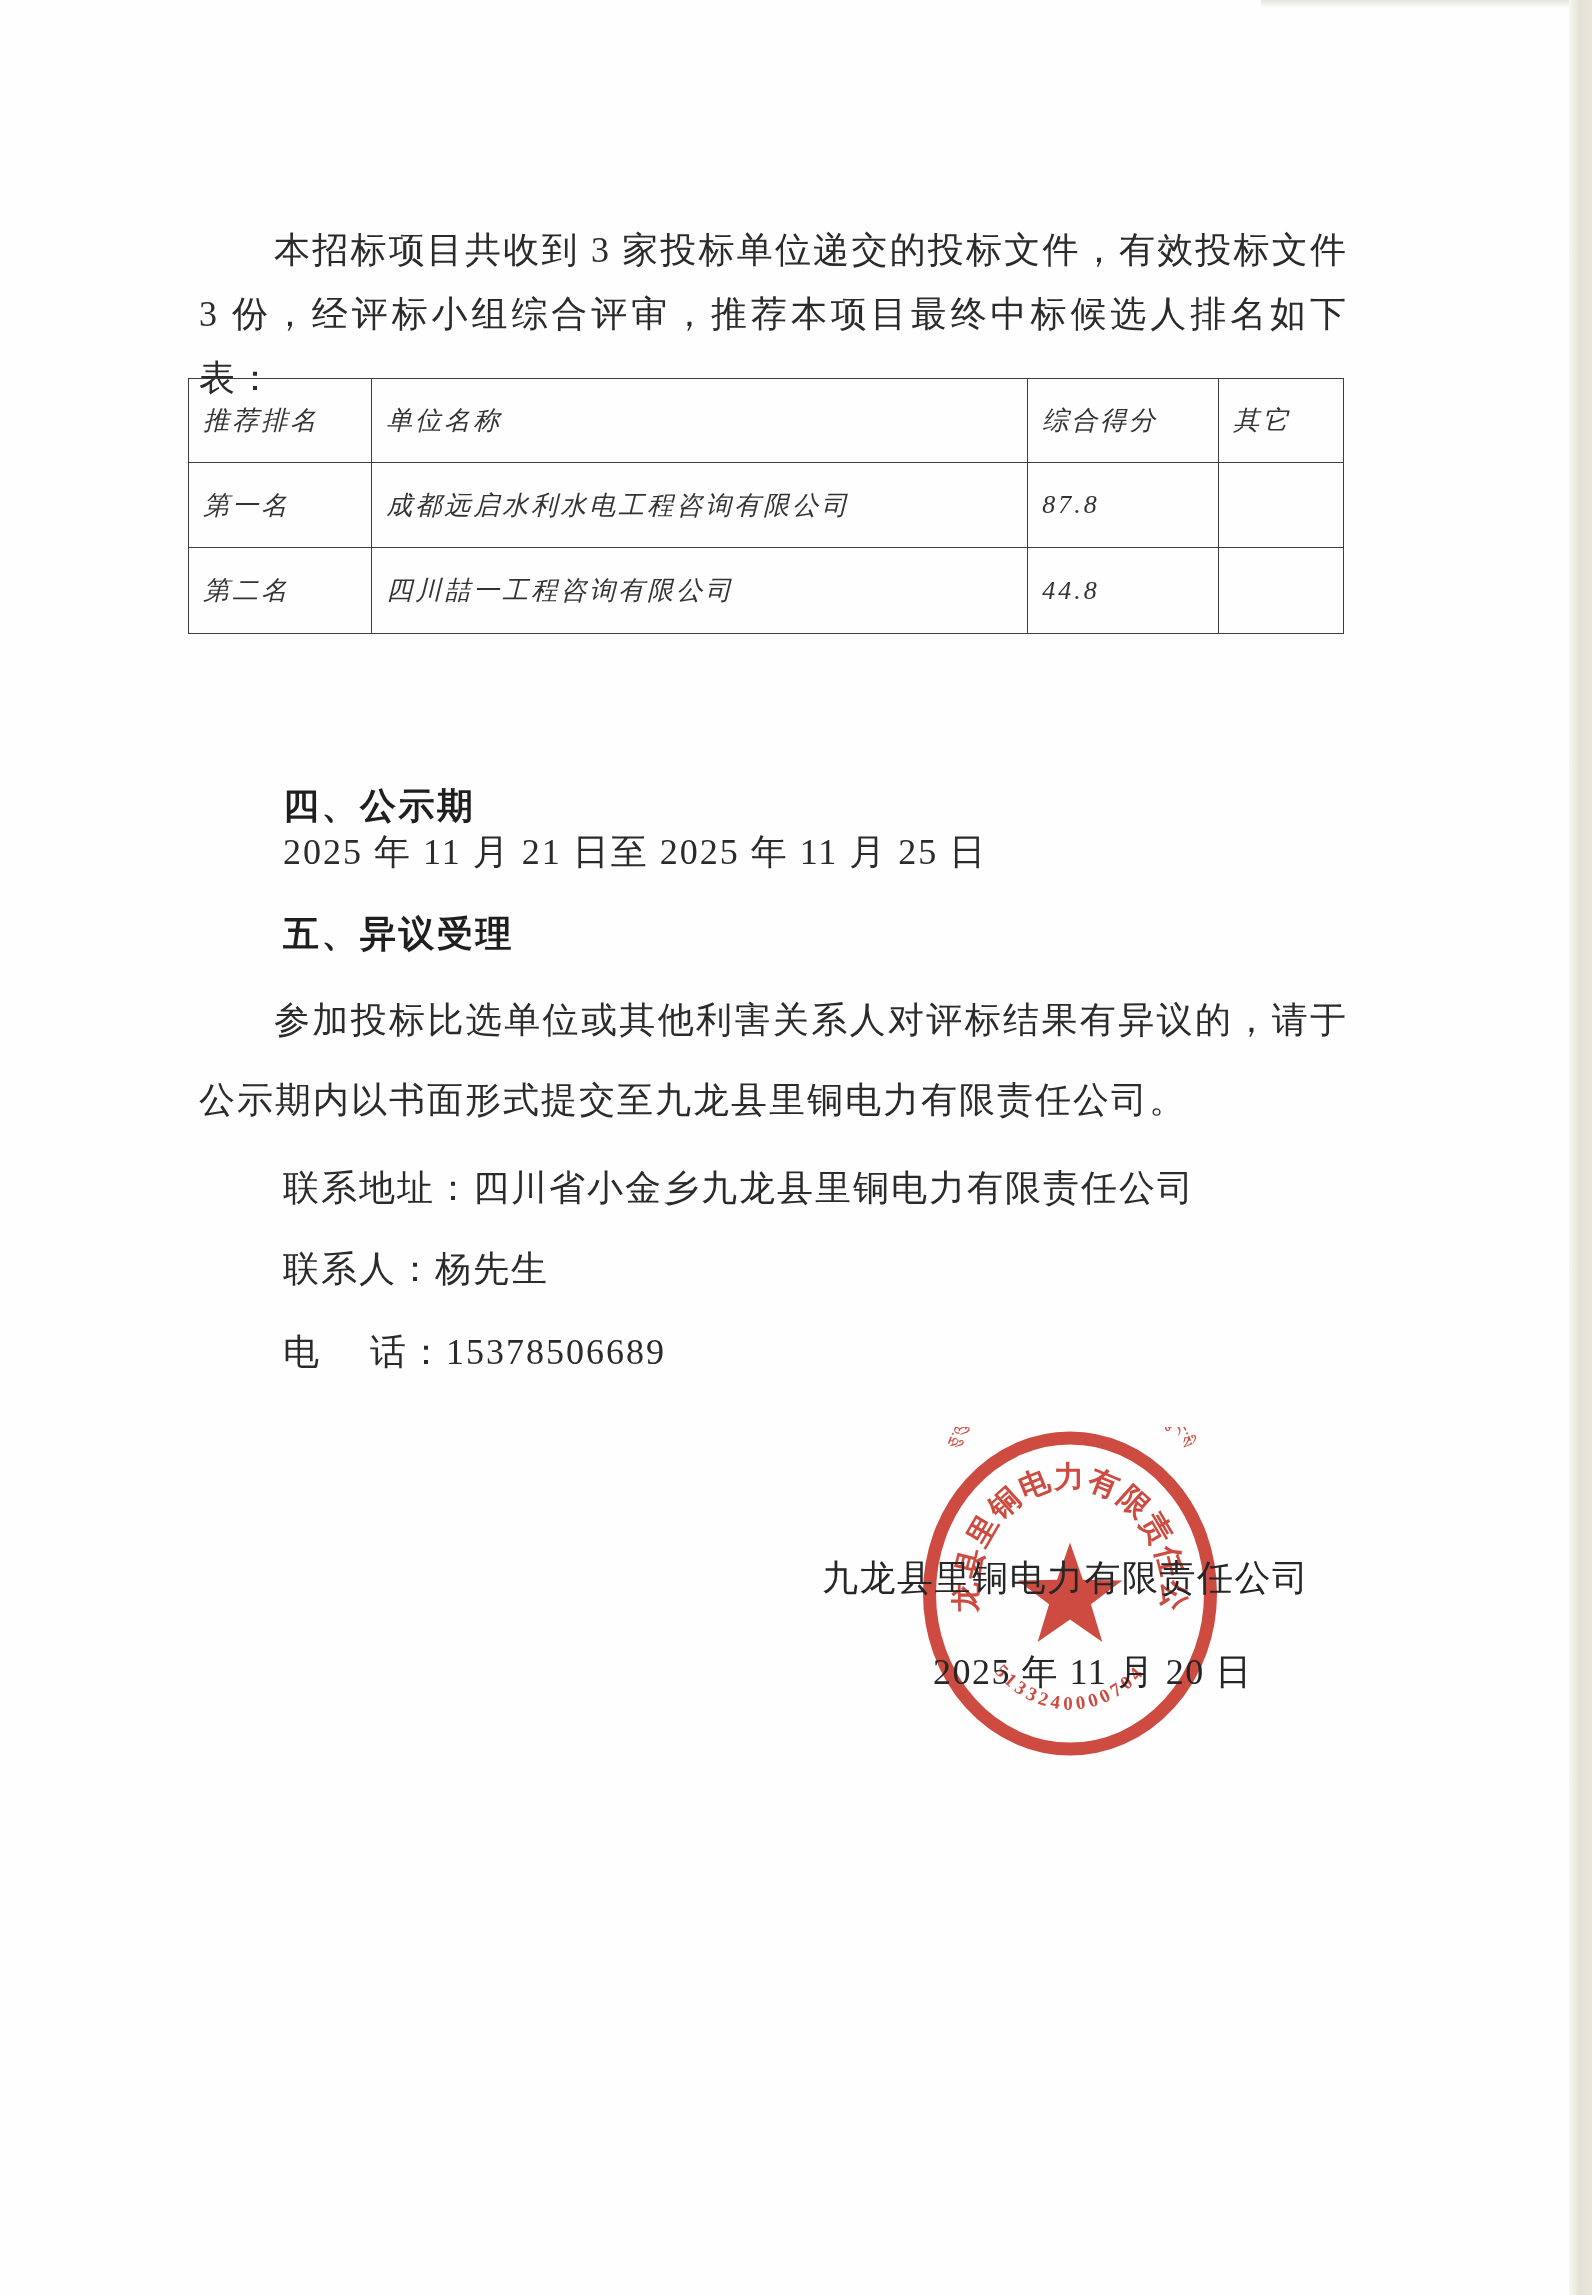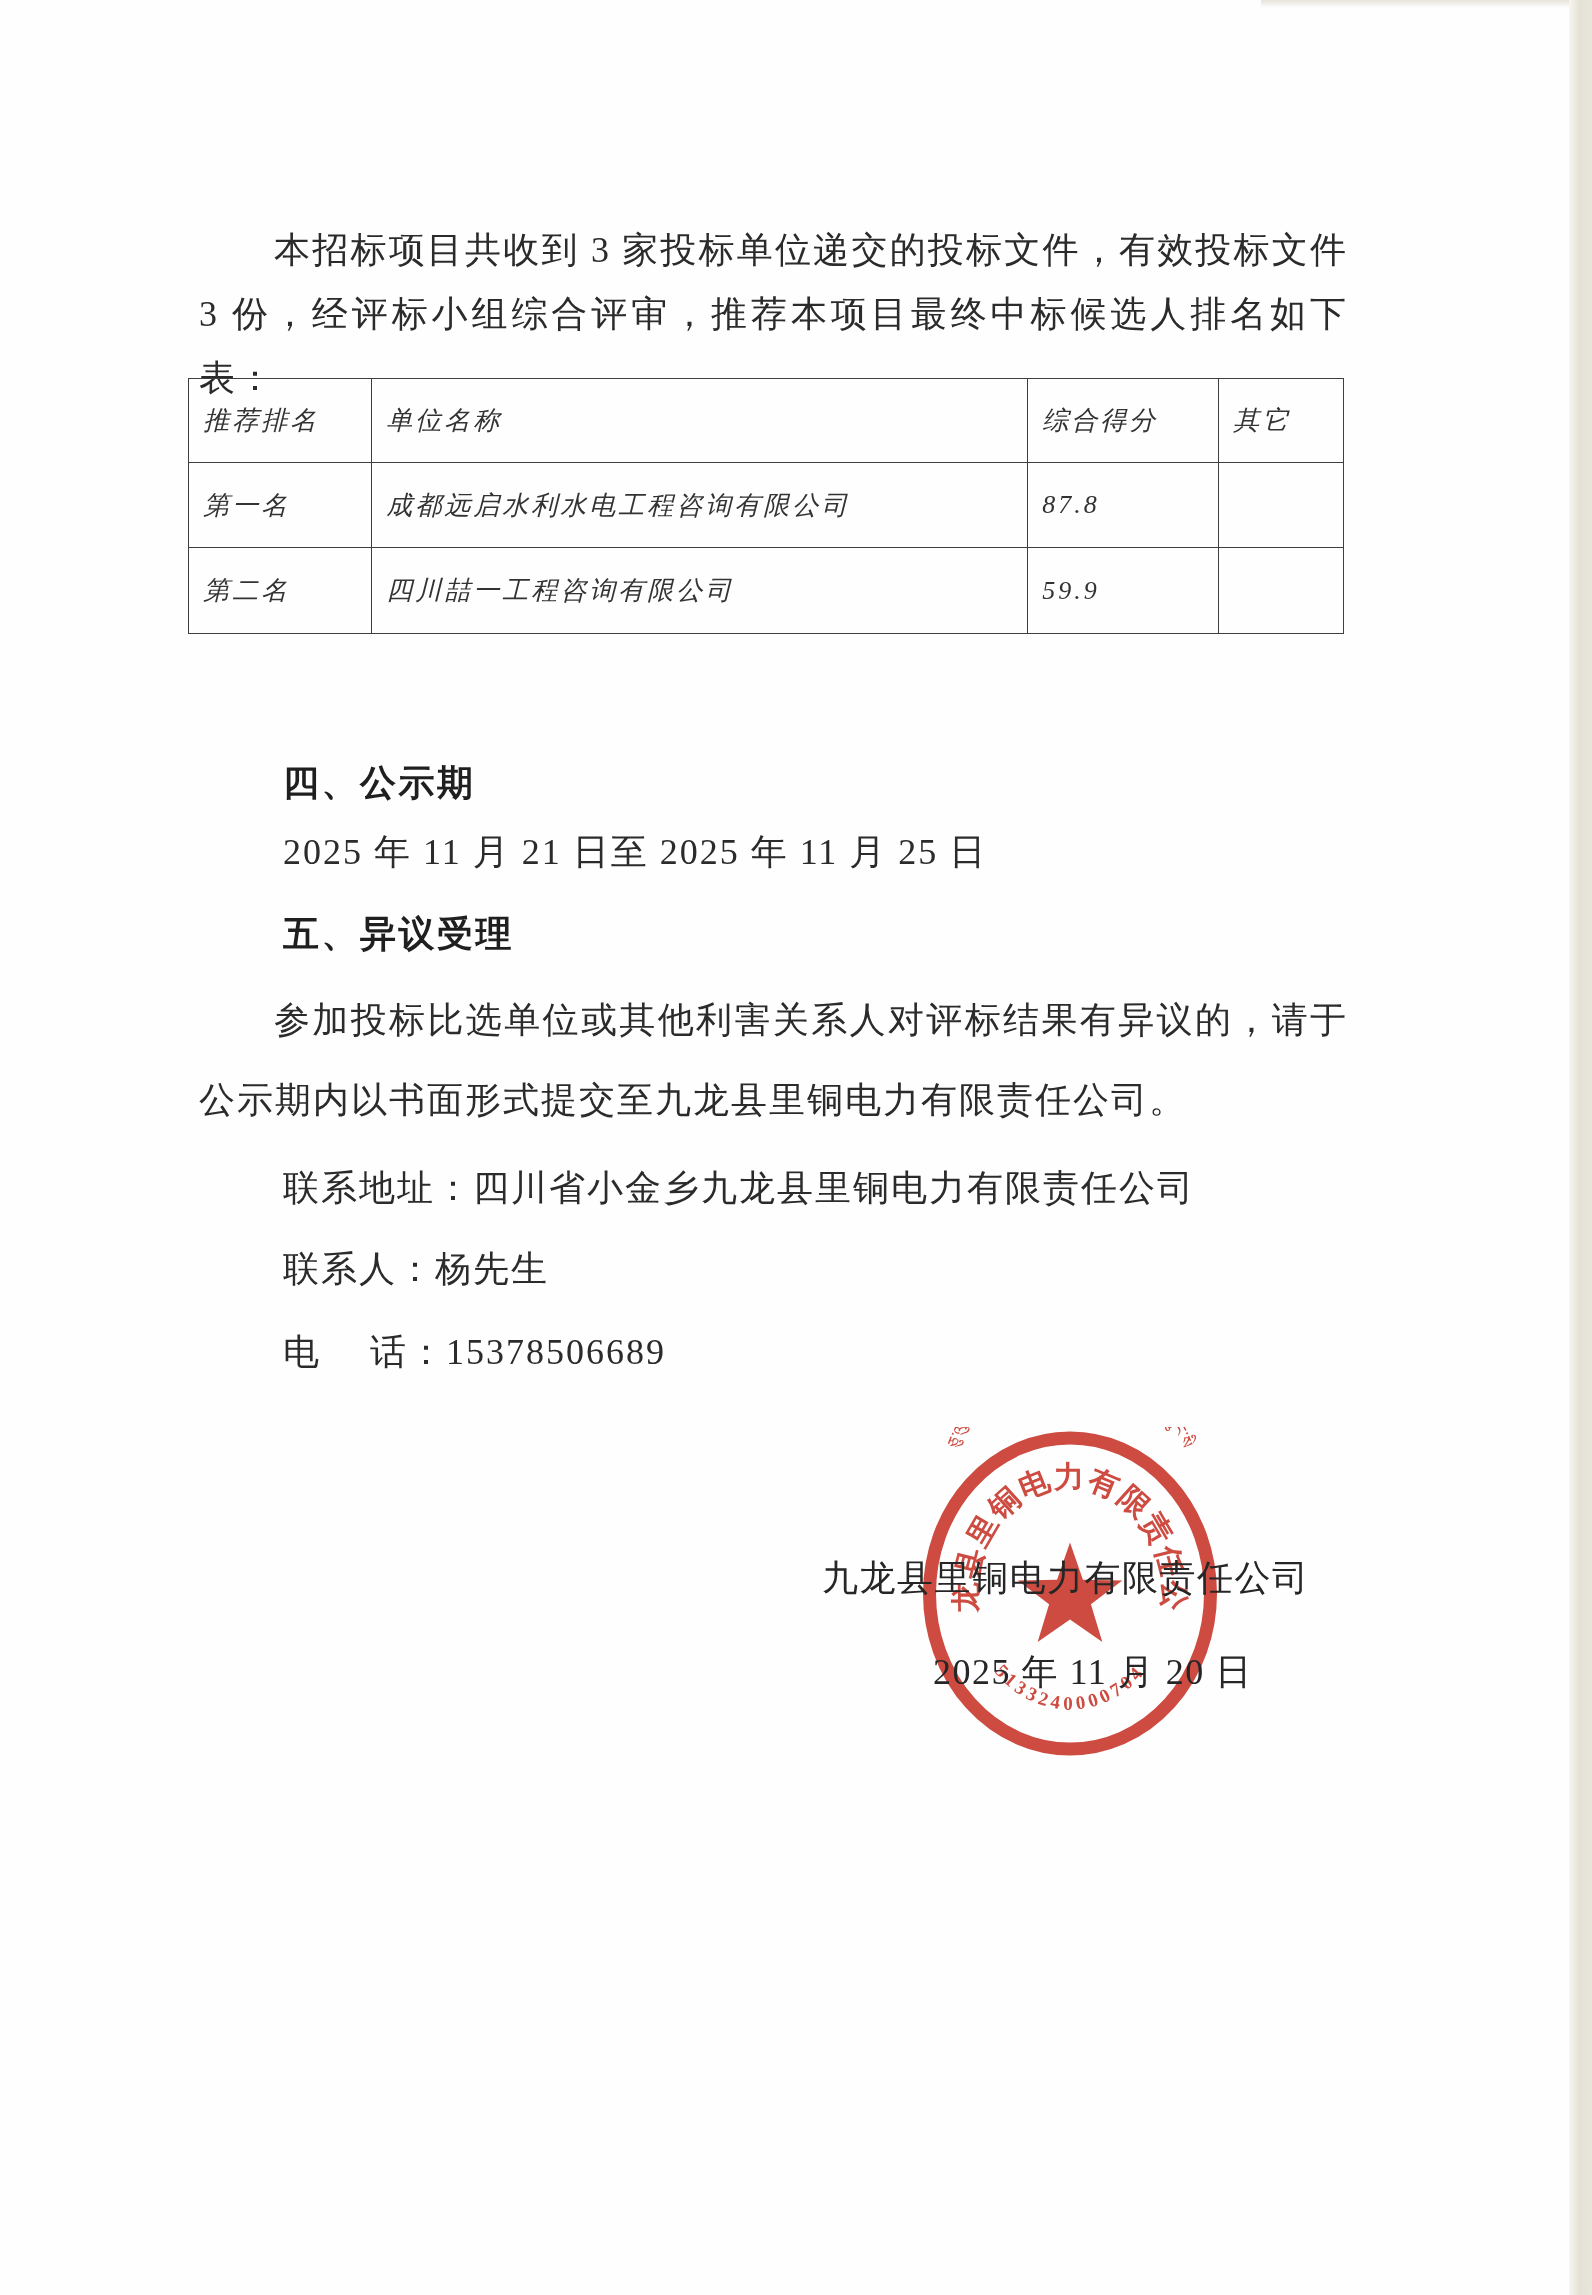--- a/index.html
+++ b/index.html
@@ -101,27 +101,27 @@
   </tr>
   <tr class="r1">
     <td>第一名</td>
     <td>成都远启水利水电工程咨询有限公司</td>
     <td class="score-cell">87.8</td>
     <td></td>
   </tr>
   <tr class="r2">
     <td>第二名</td>
     <td>四川喆一工程咨询有限公司</td>
-    <td class="score-cell">59.9</td>
+    <td class="score-cell">44.8</td>
     <td></td>
   </tr>
 </tbody>
   </table>
 
-<div class="abs heading" style="left:283px; top:759px;text-align:center;">四、公示期</div>
+<div class="abs heading" style="left:283px; top:782px;text-align:center;">四、公示期</div>
 <div class="abs body-text" style="left:283px; top:828px;">2025 年 11 月 21 日至 2025 年 11 月 25 日</div>
 
 <div class="abs heading" style="left:283px; top:910px;">五、异议受理</div>
 <div class="abs body-text para para2" style="left:199px; top:980px;">参加投标比选单位或其他利害关系人对评标结果有异议的，请于公示期内以书面形式提交至九龙县里铜电力有限责任公司。</div>
 
 <div class="abs body-text" style="left:283px; top:1164px;">联系地址：四川省小金乡九龙县里铜电力有限责任公司</div>
 <div class="abs body-text" style="left:283px; top:1245px;">联系人：杨先生</div>
 <div class="abs body-text" style="left:283px; top:1328px;">电　 话：15378506689</div>
 
 <svg class="abs seal-svg" style="left:920px; top:1427px;" width="300" height="333" viewBox="0 0 600 660">

